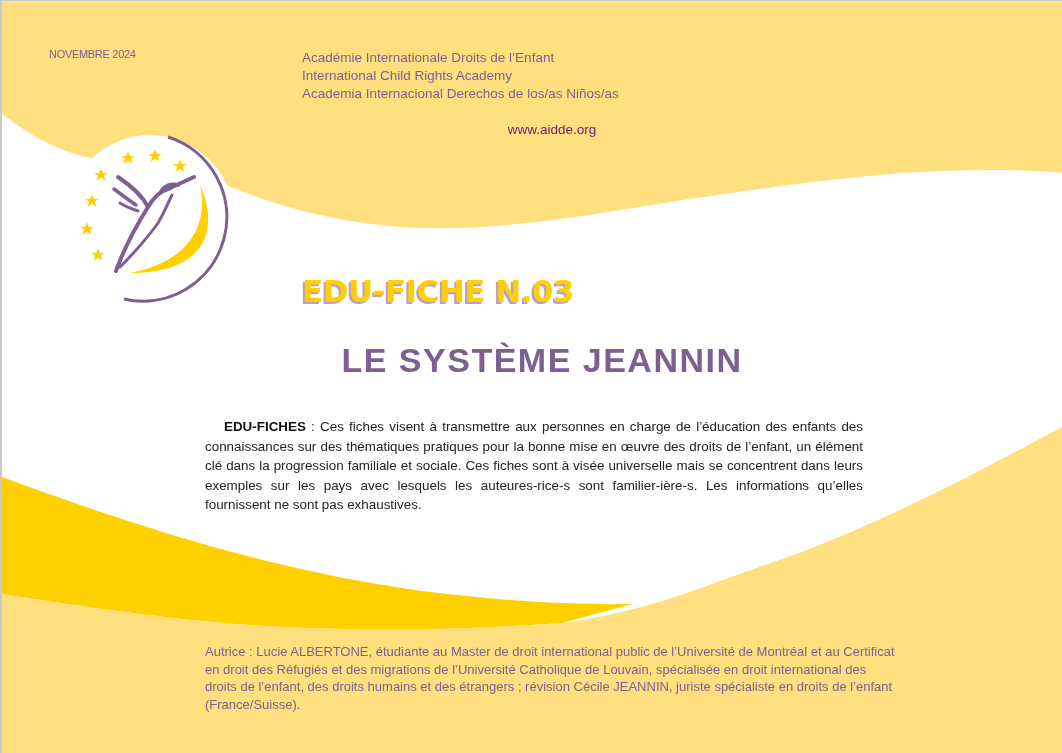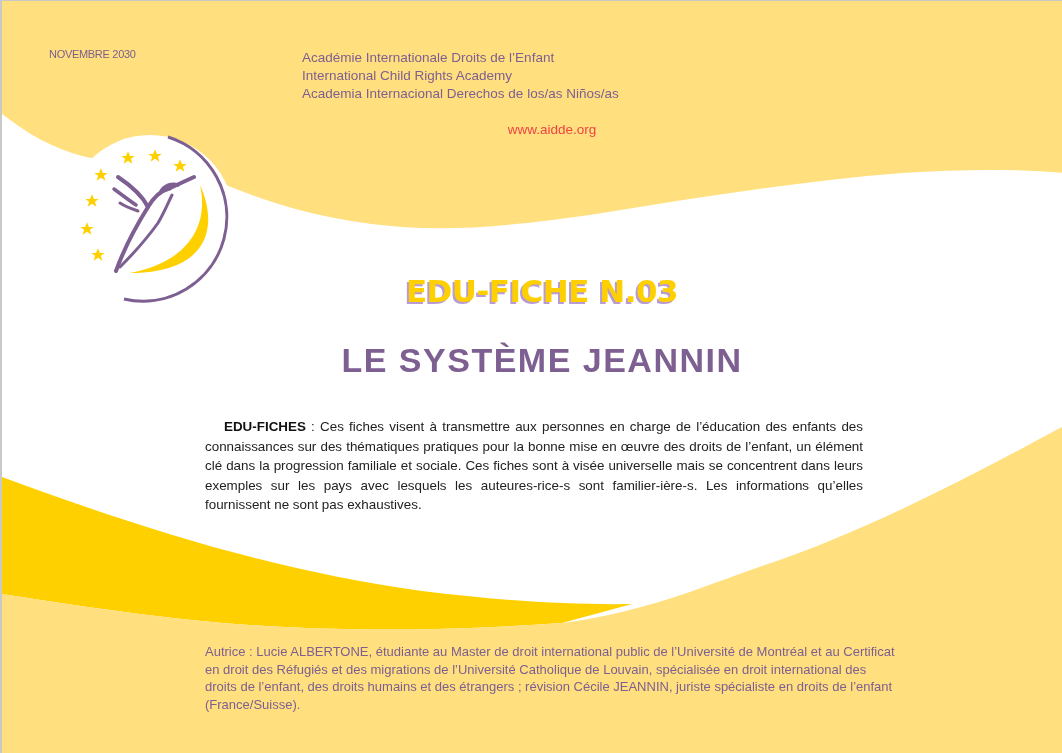--- a/index.html
+++ b/index.html
@@ -49,36 +49,36 @@
       font-size: 13.5px;
       line-height: 18px;
     }
     .org .line { display: block; white-space: nowrap; }
     .url {
       position: absolute;
       left: 300px;
       top: 121px;
       width: 500px;
       text-align: center;
-      color: #ef4444;
+      color: #701a75;
       font-size: 13.5px;
     }
     .logo {
       position: absolute;
       left: 62px;
       top: 132px;
       width: 172px;
       height: 172px;
     }
     .title-main {
       position: absolute;
       left: 300px;
       top: 272px;
       width: 480px;
-      text-align: center;
+      text-align: left;
       font-family: "DejaVu Sans", sans-serif;
       font-weight: bold;
       font-size: 31px;
       letter-spacing: -0.5px;
       color: #ffd000;
       text-shadow: -2px 2px 0 #b89ad4;
     }
     .title-sub {
       position: absolute;
       left: 240px;
@@ -119,21 +119,21 @@
 
   <svg class="bg-shapes" viewBox="0 0 1062 753" xmlns="http://www.w3.org/2000/svg">
 
     <path d="M0,0 L1062,0 L1062,172 C1020,168 960,168 900,172 C800,180 700,196 600,212 C520,224 460,230 400,226 C320,220 260,200 210,178 C170,160 120,168 70,152 C40,142 20,128 0,113 Z" fill="#FFDF7E"></path>
 
     <path d="M0,476 C120,520 260,568 420,590 C500,600 570,604 630,603 L560,622 C420,632 300,630 200,620 C120,612 60,602 0,593 Z" fill="#FFD000"></path>
 
     <path d="M0,593 C60,602 120,612 200,620 C300,630 420,632 560,622 C640,612 700,586 760,565 C860,532 960,480 1062,425 L1062,753 L0,753 Z" fill="#FFDF7E"></path>
   </svg>
 
-  <div class="date">NOVEMBRE 2030</div>
+  <div class="date">NOVEMBRE 2024</div>
 
   <div class="org">
     <span class="line">Académie Internationale Droits de l’Enfant</span>
     <span class="line">International Child Rights Academy</span>
     <span class="line">Academia Internacional Derechos de los/as Niños/as</span>
   </div>
 
   <div class="url">www.aidde.org</div>
 
   <svg class="logo" viewBox="0 0 172 172" xmlns="http://www.w3.org/2000/svg">

